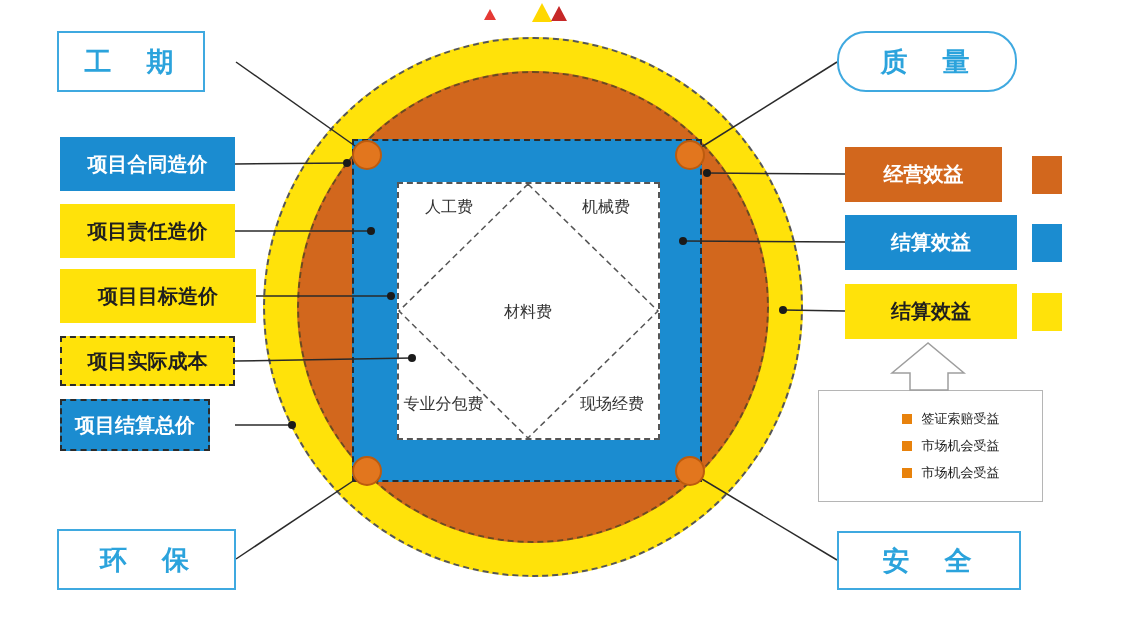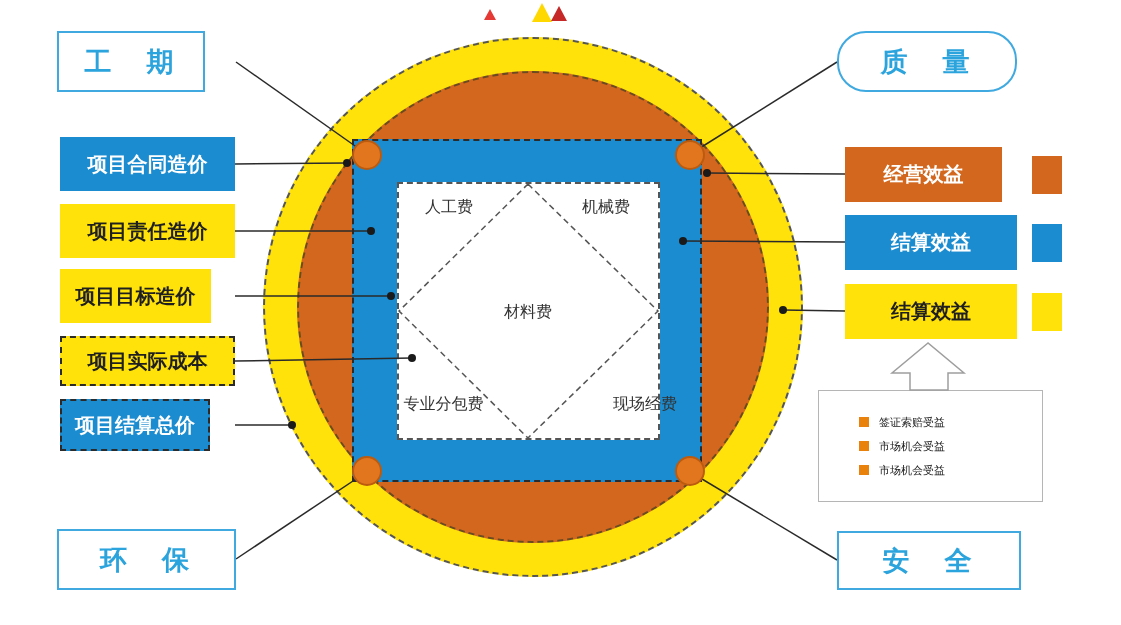--- a/index.html
+++ b/index.html
@@ -53,21 +53,21 @@
     position:absolute;z-index:6;font-size:16px;color:#333;text-align:center;
     white-space:nowrap;
   }
   
   .list-box{
     position:absolute;left:818px;top:390px;width:225px;height:112px;
     background:#ffffff;border:1px solid #b5b5b5;box-sizing:border-box;z-index:9;
     display:flex;flex-direction:column;justify-content:center;gap:9px;
     padding-left:40px;
   }
-  .list-item{display:flex;align-items:center;font-size:11px;color:#222;}
+  .list-item{display:flex;align-items:center;font-size:13px;color:#222;justify-content:center;}
   .bullet{display:inline-block;width:10px;height:10px;background:#E8820C;margin-right:10px;flex:0 0 auto;}
 </style>
 </head>
 <body>
 
 <div class="canvas">
 
   <div class="circle-yellow"></div>
   <div class="circle-orange"></div>
   <div class="square-blue"></div>
@@ -107,30 +107,30 @@
 
   <div class="corner-circle" style="left:352px;top:140px;"></div>
   <div class="corner-circle" style="left:675px;top:140px;"></div>
   <div class="corner-circle" style="left:352px;top:456px;"></div>
   <div class="corner-circle" style="left:675px;top:456px;"></div>
 
   <div class="cost-label" style="left:413px;top:197px;width:72px;">人工费</div>
   <div class="cost-label" style="left:570px;top:197px;width:72px;">机械费</div>
   <div class="cost-label" style="left:492px;top:302px;width:72px;">材料费</div>
   <div class="cost-label" style="left:396px;top:394px;width:95px;">专业分包费</div>
-  <div class="cost-label" style="left:572px;top:394px;width:80px;margin-left:33px;">现场经费</div>
+  <div class="cost-label" style="left:572px;top:394px;width:80px;">现场经费</div>
 
   <div class="box box-corner" style="left:57px;top:31px;width:148px;height:61px;">工　期</div>
   <div class="box box-corner" style="left:837px;top:31px;width:180px;height:61px;border-radius:29px;">质　量</div>
   <div class="box box-corner" style="left:57px;top:529px;width:179px;height:61px;">环　保</div>
   <div class="box box-corner" style="left:837px;top:531px;width:184px;height:59px;">安　全</div>
 
   <div class="box box-blue" style="left:60px;top:137px;width:175px;height:54px;">项目合同造价</div>
   <div class="box box-yellow" style="left:60px;top:204px;width:175px;height:54px;">项目责任造价</div>
-  <div class="box box-yellow" style="left:60px;top:269px;width:151px;height:54px;text-align:center;">项目目标造价</div>
+  <div class="box box-yellow" style="left:60px;top:269px;width:196px;height:54px;text-align:center;">项目目标造价</div>
   <div class="box box-yellow box-dashed" style="left:60px;top:336px;width:175px;height:50px;">项目实际成本</div>
   <div class="box box-blue box-dashed" style="left:60px;top:399px;width:150px;height:52px;">项目结算总价</div>
 
   <div class="box box-orange" style="left:845px;top:147px;width:157px;height:55px;">经营效益</div>
   <div class="box box-blue" style="left:845px;top:215px;width:172px;height:55px;">结算效益</div>
   <div class="box box-yellow" style="left:845px;top:284px;width:172px;height:55px;">结算效益</div>
 
   <div class="legend-swatch sw-orange" style="left:1032px;top:156px;"></div>
   <div class="legend-swatch sw-blue" style="left:1032px;top:224px;"></div>
   <div class="legend-swatch sw-yellow" style="left:1032px;top:293px;"></div>

